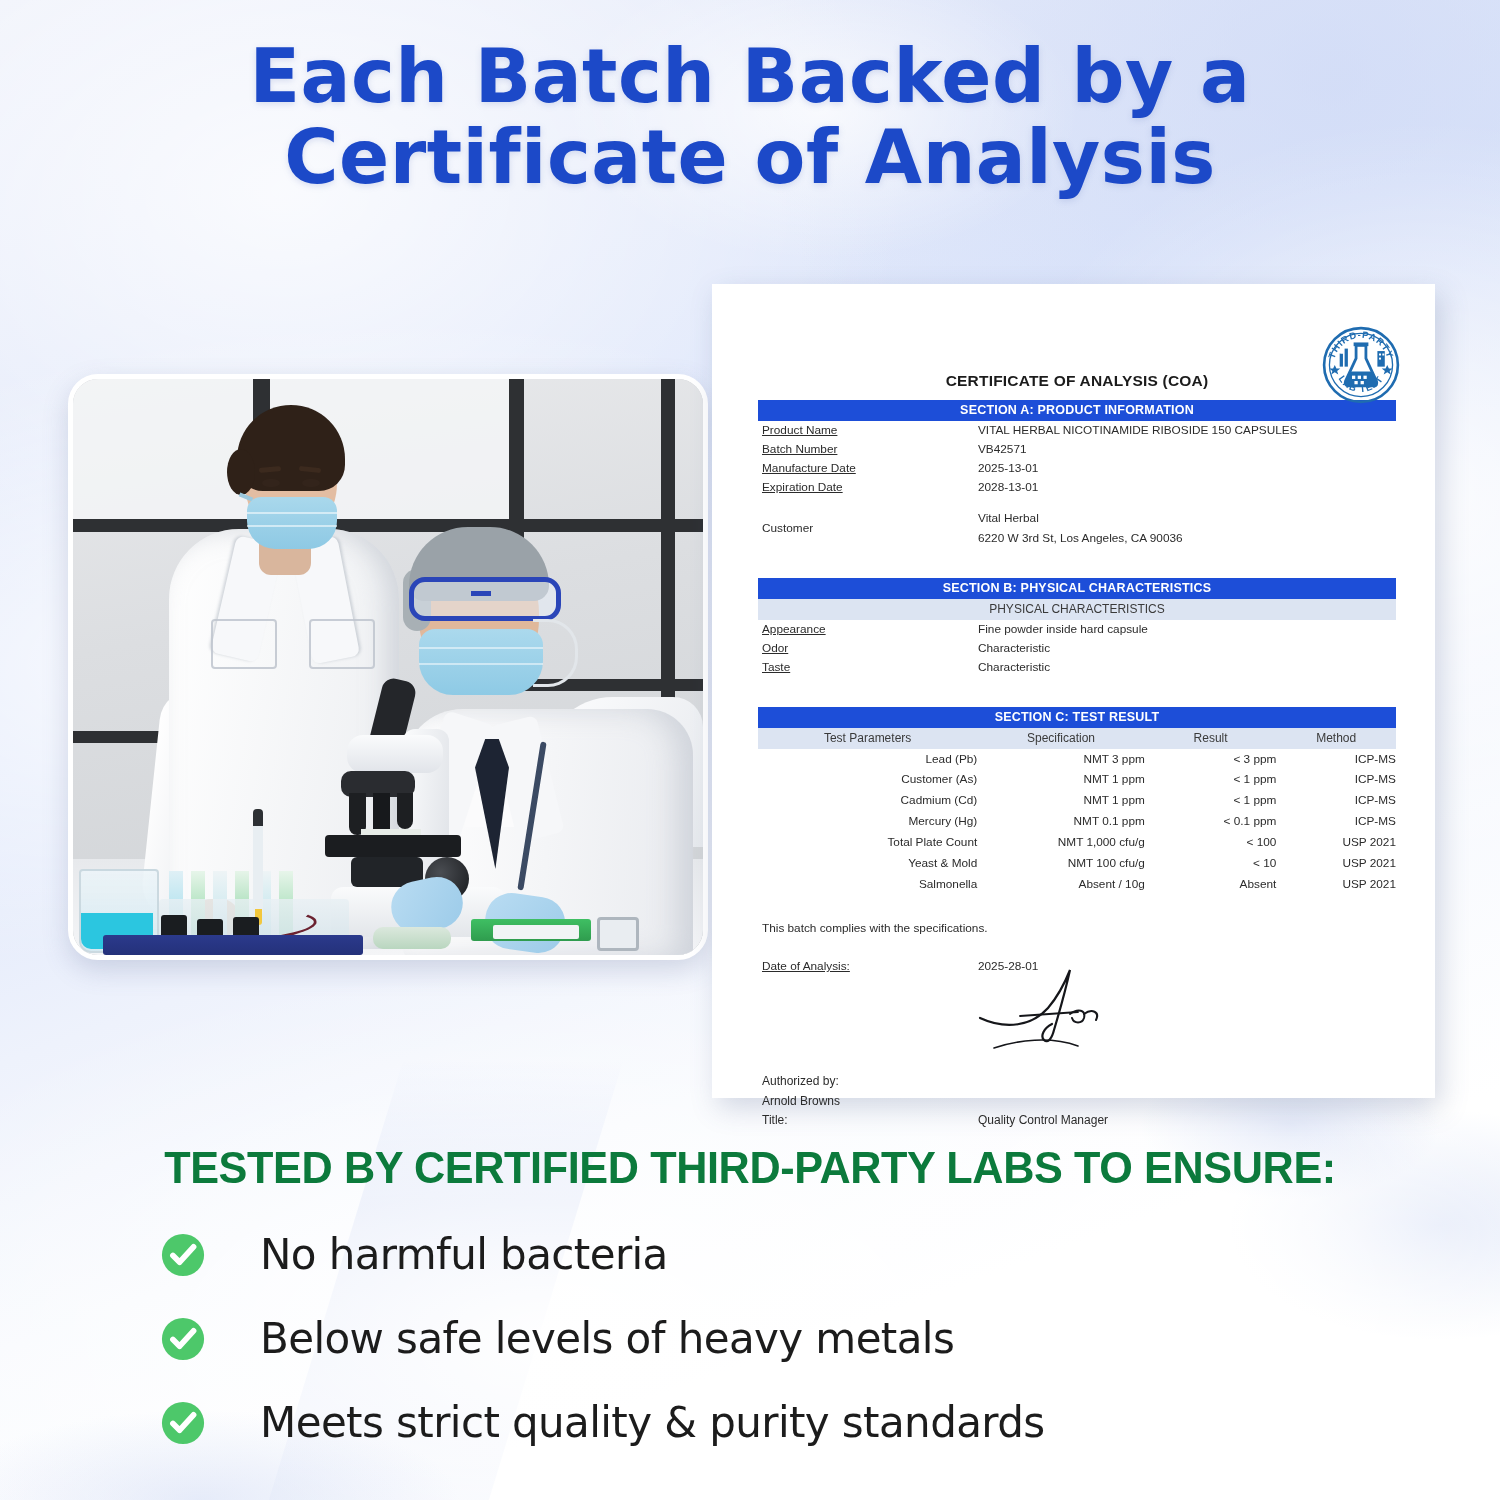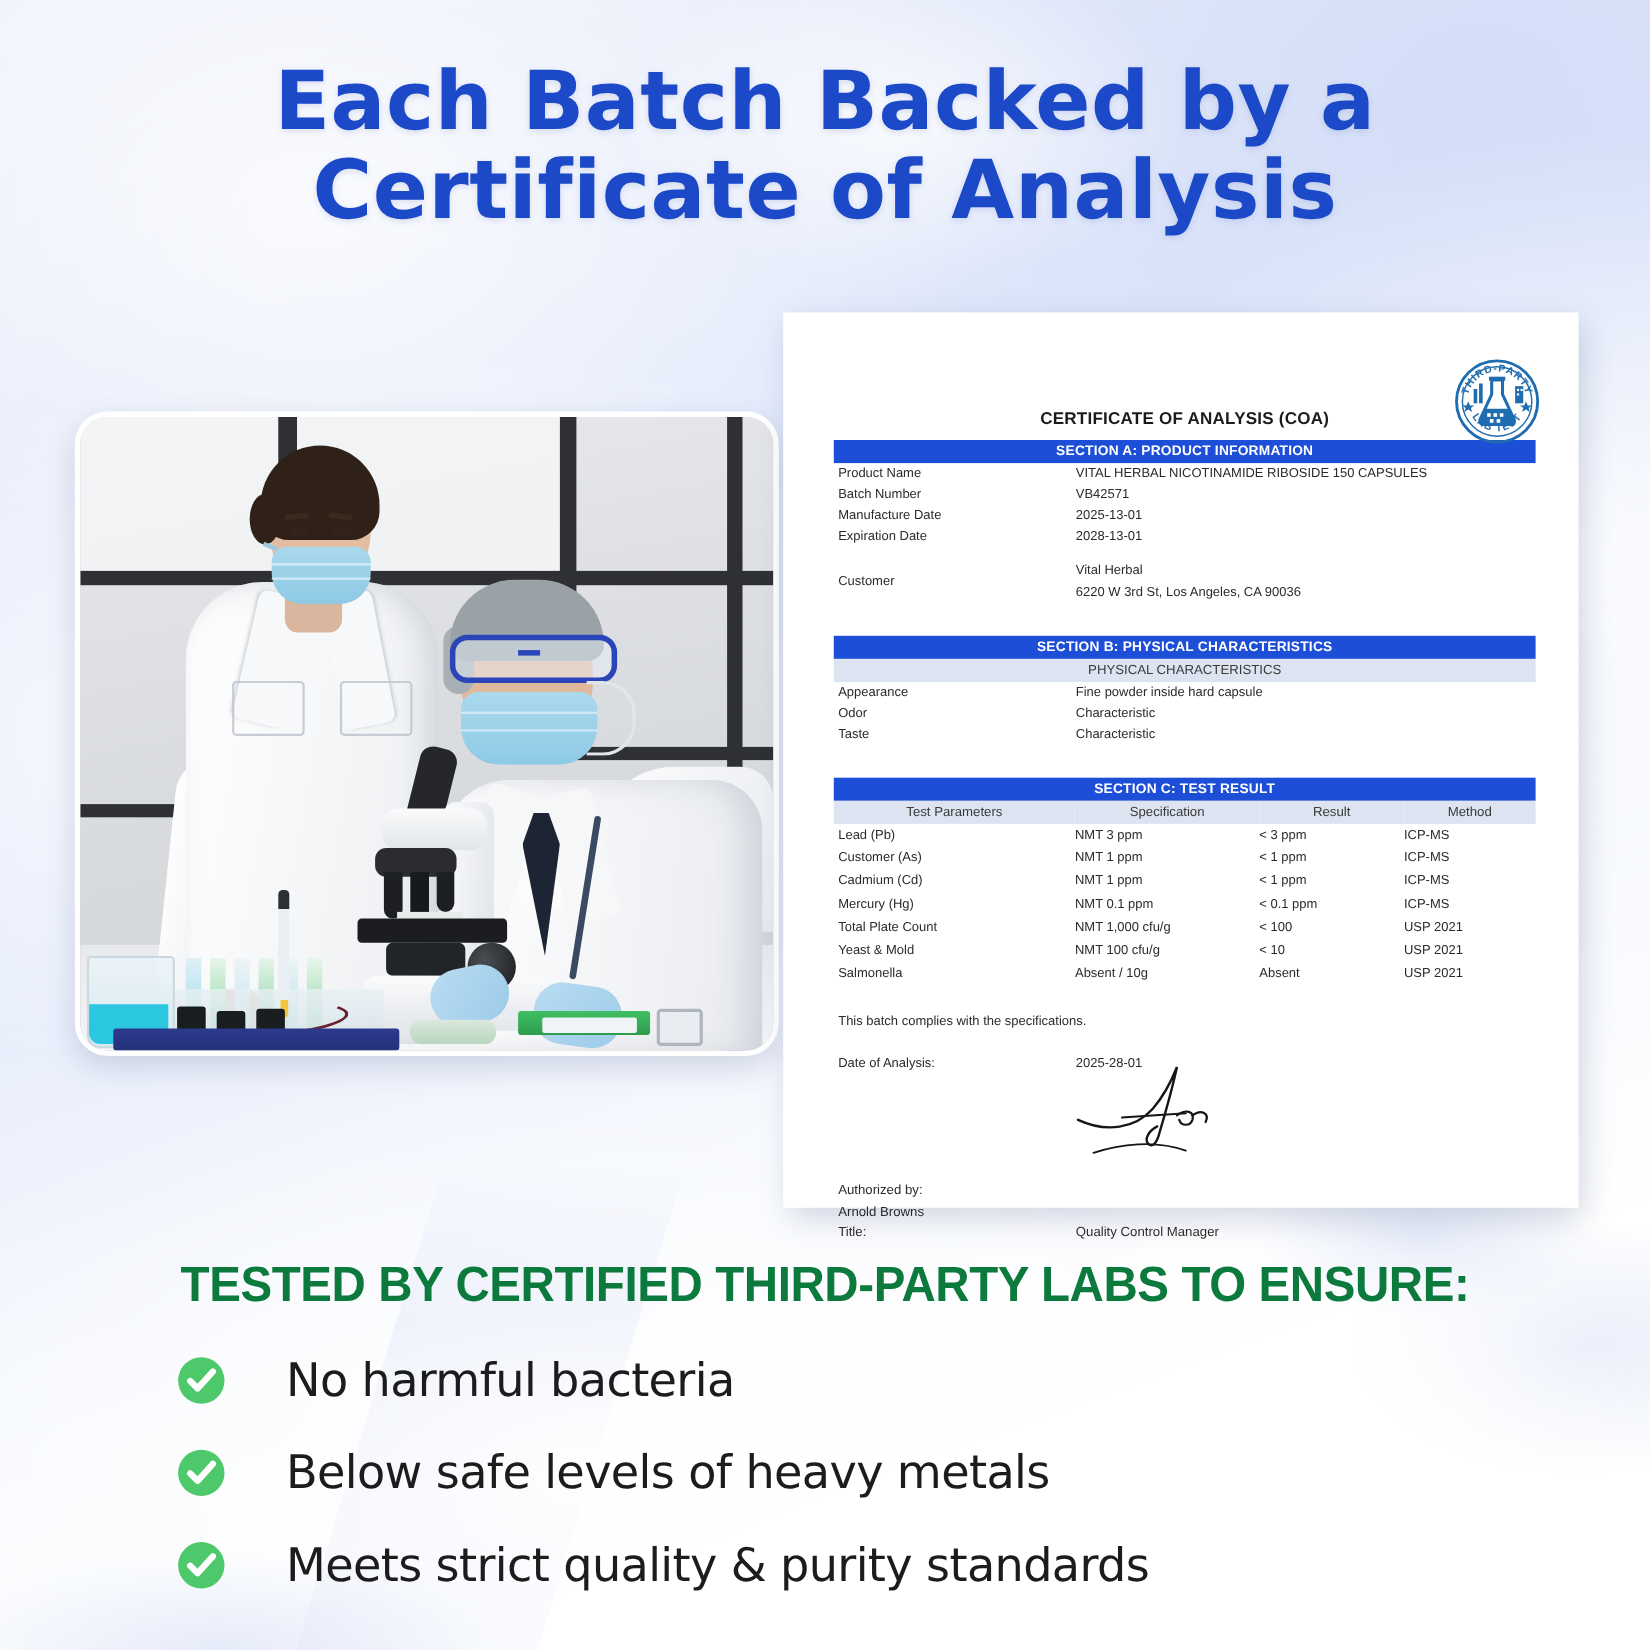--- a/index.html
+++ b/index.html
@@ -36,21 +36,21 @@
          background:radial-gradient(closest-side,rgba(198,210,242,.6),rgba(198,210,242,0));}
   .band3{left:1230px;top:1110px;width:420px;height:230px;border-radius:50%;
          background:radial-gradient(closest-side,rgba(206,217,244,.55),rgba(206,217,244,0));}
   .band4{left:-60px;top:1410px;width:520px;height:180px;border-radius:50%;
          background:radial-gradient(closest-side,rgba(206,217,244,.5),rgba(206,217,244,0));}
   .band5{left:560px;top:-40px;width:520px;height:300px;border-radius:50%;
          background:radial-gradient(closest-side,rgba(255,255,255,.75),rgba(255,255,255,0));}
 
   
   .headline{
-    position:absolute;left:0;top:52px;width:1500px;text-align:center;
+    position:absolute;left:0;top:36px;width:1500px;text-align:center;
     color:#1C49C8;font-weight:700;font-size:74px;line-height:1.10;
     letter-spacing:.5px;
     font-family:"DejaVu Sans", sans-serif;
     text-shadow:0 2px 6px rgba(120,140,200,.25);
     z-index:6;
   }
   .headline div{white-space:nowrap;}
 
   
   .photo{
@@ -218,34 +218,34 @@
   .sec-head{
     background:#1d4ed8;color:#ffffff;text-align:center;
     font-weight:700;font-size:12.5px;letter-spacing:.2px;
     padding:3px 0 4px;
   }
   .sub-head{
     background:#DCE4F2;color:#3a3a3a;text-align:center;
     font-size:12px;padding:3px 0 4px;
   }
   .kv{display:flex;font-size:11.8px;color:#2b2b2b;line-height:1.62;}
-  .kv .k{width:216px;flex:none;padding-left:4px;}
+  .kv .k{width:216px;flex:none;padding-left:4px;text-decoration:underline;}
   .kv .v{flex:1;}
   .spacer-sm{height:12px;}
   .spacer-md{height:22px;}
   .spacer-lg{height:30px;}
   .cust{display:flex;font-size:11.8px;color:#2b2b2b;line-height:1.62;align-items:center;}
   .cust .k{width:216px;flex:none;padding-left:4px;}
   .cust .v{flex:1;}
   table.tr-tbl{width:100%;border-collapse:collapse;font-size:11.8px;color:#2b2b2b;}
   table.tr-tbl th{
     background:#DCE4F2;font-weight:400;font-size:12px;color:#3a3a3a;
     padding:3px 0 4px;text-align:center;
   }
-  table.tr-tbl td{padding:1.6px 0;line-height:1.5;}
+  table.tr-tbl td{padding:1.6px 0;line-height:1.5;text-align:right;}
   table.tr-tbl td.c1{width:216px;padding-left:4px;}
   table.tr-tbl td.c2{width:168px;}
   table.tr-tbl td.c3{width:132px;}
   table.tr-tbl td.c4{width:120px;}
   .concl{font-size:11.8px;color:#2b2b2b;padding:4px 0 0 4px;}
   .sig{position:relative;height:96px;}
   .sig svg{position:absolute;left:216px;top:-16px;}
   .auth{font-size:12px;color:#2b2b2b;line-height:1.62;}
   .auth .row{display:flex;}
   .auth .k{width:216px;flex:none;padding-left:4px;}

